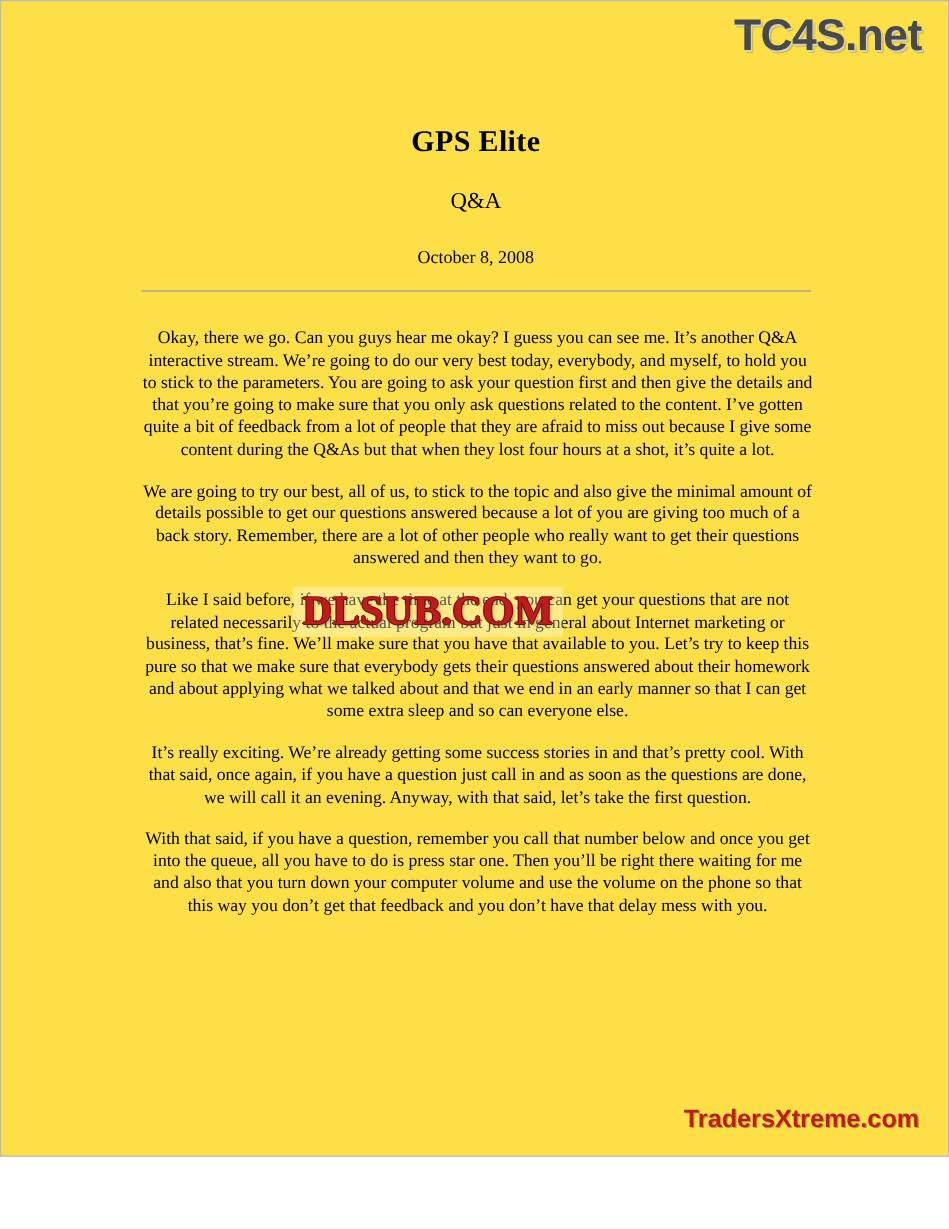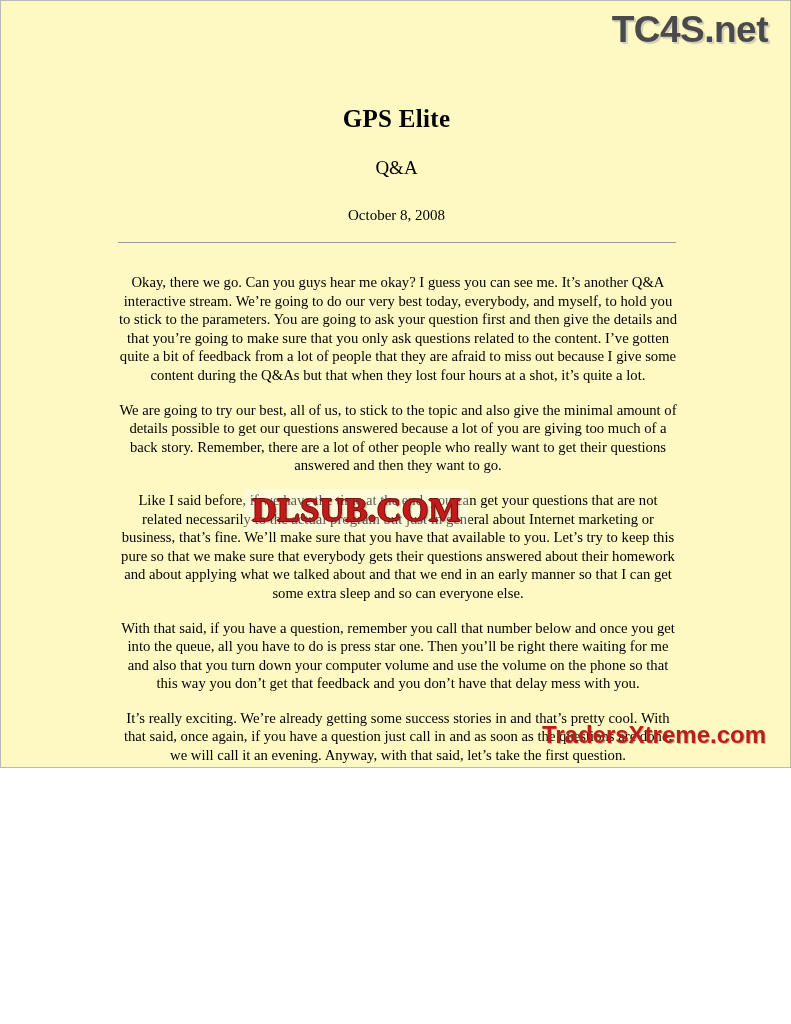--- a/index.html
+++ b/index.html
@@ -12,24 +12,24 @@
     background: #ffffff;
     font-family: "Liberation Serif", serif;
     color: #000000;
     position: relative;
     overflow: hidden;
   }
   .page {
     position: absolute;
     top: 0; left: 0;
     width: 791px;
-    height: 768px;
+    height: 964px;
     border: 1px solid #b9b9b9;
     box-sizing: border-box;
-    background: #fef9c3;
+    background: #fde047;
   }
   
   .brand-top {
     position: absolute;
     top: 8px;
     right: 22px;
     font-family: "Liberation Sans", sans-serif;
     font-weight: bold;
     font-size: 37px;
     letter-spacing: -0.5px;
@@ -103,21 +103,21 @@
     white-space: nowrap;
     pointer-events: none;
   }
   
   .brand-bottom {
     position: absolute;
     bottom: 18px;
     right: 24px;
     font-family: "Liberation Sans", sans-serif;
     font-weight: bold;
-    font-size: 24px;
+    font-size: 21px;
     color: #c01c1c;
     text-shadow: 1px 1px 0 rgba(0,0,0,0.28);
     white-space: nowrap;
   }
 </style>
 </head>
 <body>
 
 <div class="page">
 
@@ -128,21 +128,21 @@
     <h2 class="doc-subtitle">Q&amp;A</h2>
     <div class="doc-date">October 8, 2008</div>
   </div>
 
   <div class="rule"></div>
 
   <div class="body-copy">
     <p>Okay, there we go. Can you guys hear me okay? I guess you can see me. It’s another Q&amp;A interactive stream. We’re going to do our very best today, everybody, and myself, to hold you to stick to the parameters. You are going to ask your question first and then give the details and that you’re going to make sure that you only ask questions related to the content. I’ve gotten quite a bit of feedback from a lot of people that they are afraid to miss out because I give some content during the Q&amp;As but that when they lost four hours at a shot, it’s quite a lot.</p>
     <p>We are going to try our best, all of us, to stick to the topic and also give the minimal amount of details possible to get our questions answered because a lot of you are giving too much of a back story. Remember, there are a lot of other people who really want to get their questions answered and then they want to go.</p>
     <p>Like I said before, if we have the time at the end, you can get your questions that are not related necessarily to the actual program but just in general about Internet marketing or business, that’s fine. We’ll make sure that you have that available to you. Let’s try to keep this pure so that we make sure that everybody gets their questions answered about their homework and about applying what we talked about and that we end in an early manner so that I can get some extra sleep and so can everyone else.</p>
+    <p>It’s really exciting. We’re already getting some success stories in and that’s pretty cool. With that said, once again, if you have a question just call in and as soon as the questions are done, we will call it an evening. Anyway, with that said, let’s take the first question.</p>
     <p>With that said, if you have a question, remember you call that number below and once you get into the queue, all you have to do is press star one. Then you’ll be right there waiting for me and also that you turn down your computer volume and use the volume on the phone so that this way you don’t get that feedback and you don’t have that delay mess with you.</p>
-    <p>It’s really exciting. We’re already getting some success stories in and that’s pretty cool. With that said, once again, if you have a question just call in and as soon as the questions are done, we will call it an evening. Anyway, with that said, let’s take the first question.</p>
   </div>
 
   <div class="watermark">DLSUB.COM</div>
 
   <div class="brand-bottom">TradersXtreme.com</div>
 
 </div>
 
 </body></html>

